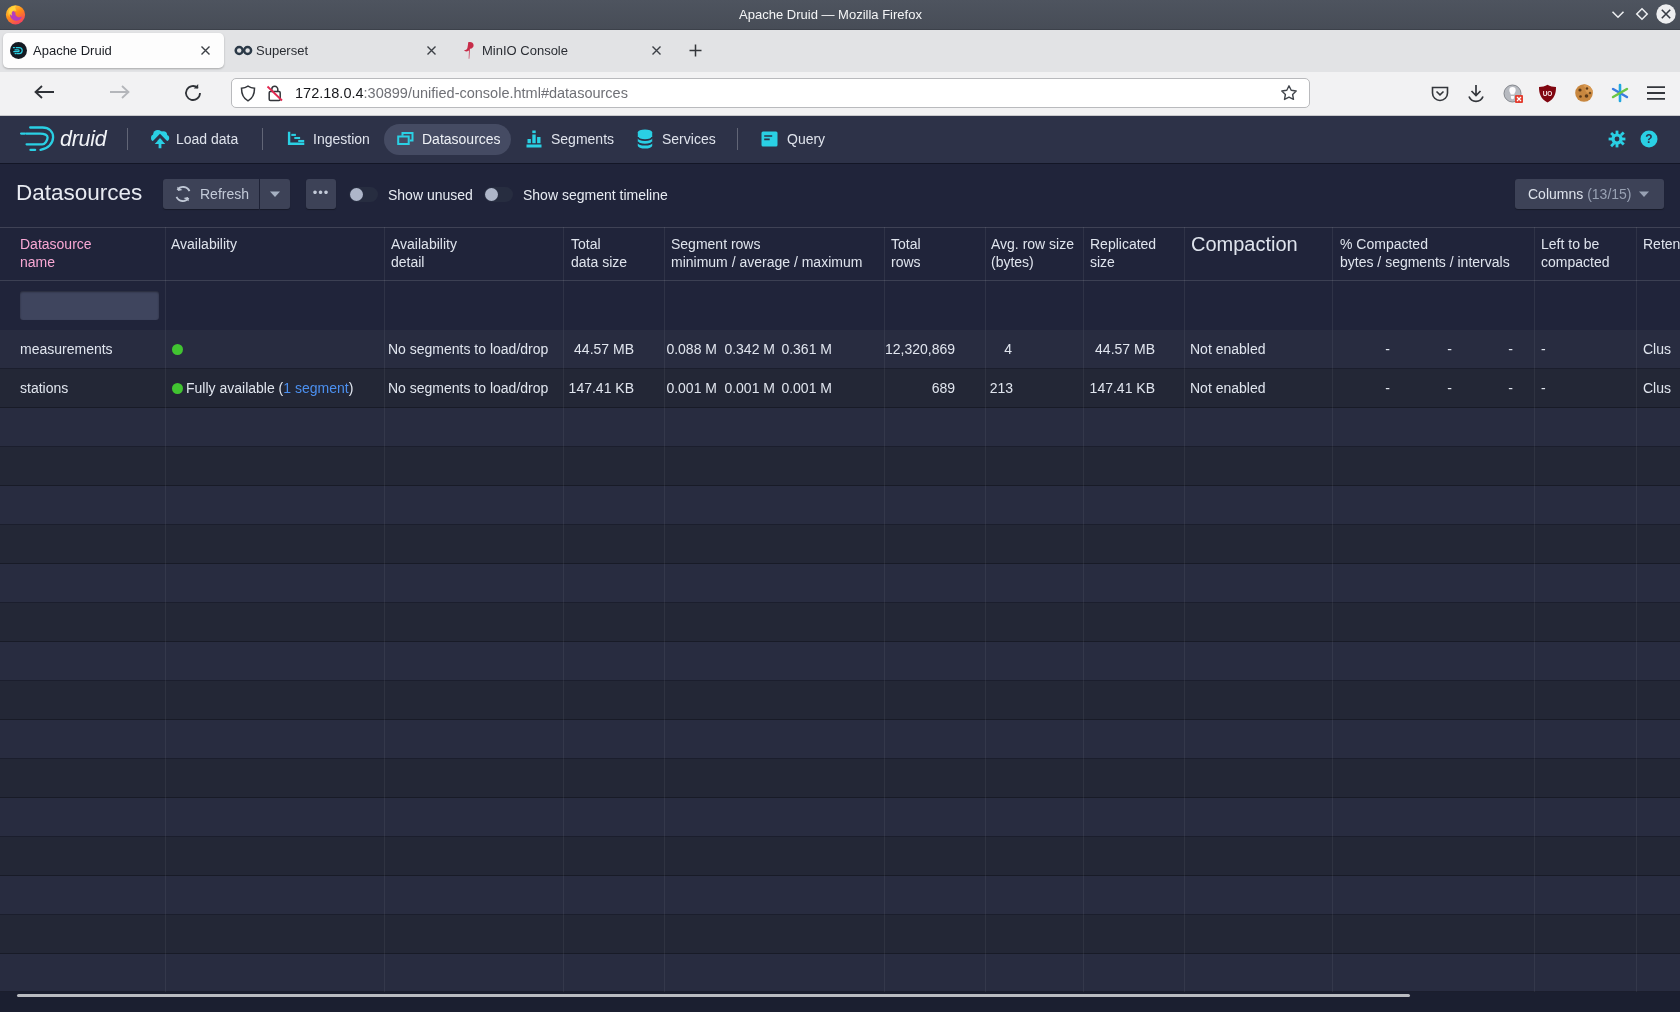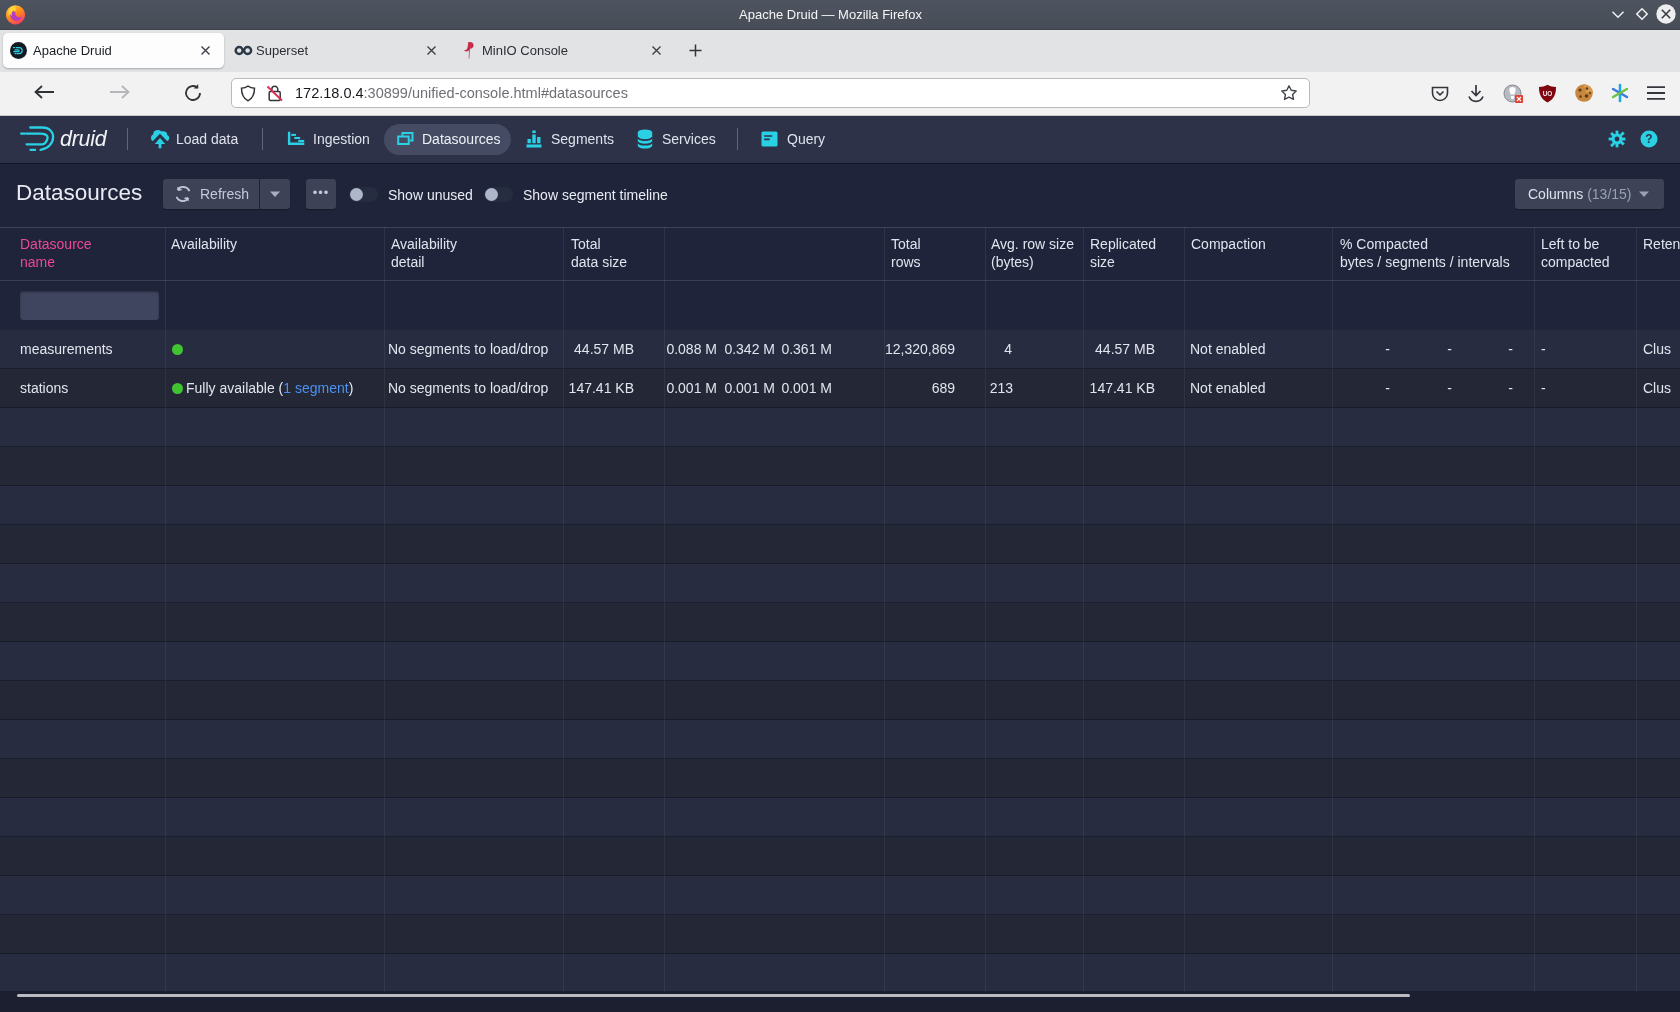--- a/index.html
+++ b/index.html
@@ -273,28 +273,29 @@
 <div class="abs" style="left:884px;top:227px;width:1px;height:765px;background:rgba(255,255,255,0.07);"></div>
 <div class="abs" style="left:985px;top:227px;width:1px;height:765px;background:rgba(255,255,255,0.07);"></div>
 <div class="abs" style="left:1083px;top:227px;width:1px;height:765px;background:rgba(255,255,255,0.07);"></div>
 <div class="abs" style="left:1184px;top:227px;width:1px;height:765px;background:rgba(255,255,255,0.07);"></div>
 <div class="abs" style="left:1332px;top:227px;width:1px;height:765px;background:rgba(255,255,255,0.07);"></div>
 <div class="abs" style="left:1534px;top:227px;width:1px;height:765px;background:rgba(255,255,255,0.07);"></div>
 <div class="abs" style="left:1636px;top:227px;width:1px;height:765px;background:rgba(255,255,255,0.07);"></div>
 <div class="abs" style="left:0;top:227px;width:1680px;height:1px;background:rgba(255,255,255,0.14);"></div>
 <div class="abs" style="left:0;top:280px;width:1680px;height:1px;background:rgba(255,255,255,0.13);"></div>
 <div class="abs" style="left:0;top:330px;width:1680px;height:1px;background:rgba(0,0,0,0.35);"></div>
-<div class="abs nowrap" style="left:20px;top:235px;font-size:14px;line-height:18px;color:#ec4899;">Datasource<br>name</div>
+<div class="abs nowrap" style="left:20px;top:235px;font-size:14px;line-height:18px;color:#f9a8d4;">Datasource<br>name</div>
 <div class="abs nowrap" style="left:171px;top:235px;font-size:14px;line-height:18px;color:#dfe4ed;">Availability<br></div>
 <div class="abs nowrap" style="left:391px;top:235px;font-size:14px;line-height:18px;color:#dfe4ed;">Availability<br>detail</div>
 <div class="abs nowrap" style="left:571px;top:235px;font-size:14px;line-height:18px;color:#dfe4ed;">Total<br>data size</div>
+<div class="abs nowrap" style="left:671px;top:235px;font-size:14px;line-height:18px;color:#dfe4ed;">Segment rows<br>minimum / average / maximum</div>
 <div class="abs nowrap" style="left:891px;top:235px;font-size:14px;line-height:18px;color:#dfe4ed;">Total<br>rows</div>
 <div class="abs nowrap" style="left:991px;top:235px;font-size:14px;line-height:18px;color:#dfe4ed;">Avg. row size<br>(bytes)</div>
 <div class="abs nowrap" style="left:1090px;top:235px;font-size:14px;line-height:18px;color:#dfe4ed;">Replicated<br>size</div>
-<div class="abs nowrap" style="left:1191px;top:235px;font-size:14px;line-height:18px;color:#dfe4ed;">Compaction<br></div>
+<div class="abs nowrap" style="left:1191px;top:235px;font-size:20px;line-height:18px;color:#dfe4ed;">Compaction<br></div>
 <div class="abs nowrap" style="left:1340px;top:235px;font-size:14px;line-height:18px;color:#dfe4ed;">% Compacted<br>bytes / segments / intervals</div>
 <div class="abs nowrap" style="left:1541px;top:235px;font-size:14px;line-height:18px;color:#dfe4ed;">Left to be<br>compacted</div>
 <div class="abs nowrap" style="left:1643px;top:235px;font-size:14px;line-height:18px;color:#dfe4ed;">Retention<br></div>
 <div class="abs" style="left:20px;top:291px;width:139px;height:29px;background:#3f455e;border-radius:3px;box-shadow:inset 0 1px 2px rgba(0,0,0,0.4);"></div>
 <div class="abs" style="left:0;top:330.0px;width:1680px;height:39.0px;background:#282c40;border-bottom:1px solid rgba(10,13,22,0.45);"></div>
 <div class="abs" style="left:0;top:369.0px;width:1680px;height:39.0px;background:#232736;border-bottom:1px solid rgba(10,13,22,0.45);"></div>
 <div class="abs" style="left:0;top:408.0px;width:1680px;height:39.0px;background:#282c40;border-bottom:1px solid rgba(10,13,22,0.45);"></div>
 <div class="abs" style="left:0;top:447.0px;width:1680px;height:39.0px;background:#232736;border-bottom:1px solid rgba(10,13,22,0.45);"></div>
 <div class="abs" style="left:0;top:486.0px;width:1680px;height:39.0px;background:#282c40;border-bottom:1px solid rgba(10,13,22,0.45);"></div>
 <div class="abs" style="left:0;top:525.0px;width:1680px;height:39.0px;background:#232736;border-bottom:1px solid rgba(10,13,22,0.45);"></div>

